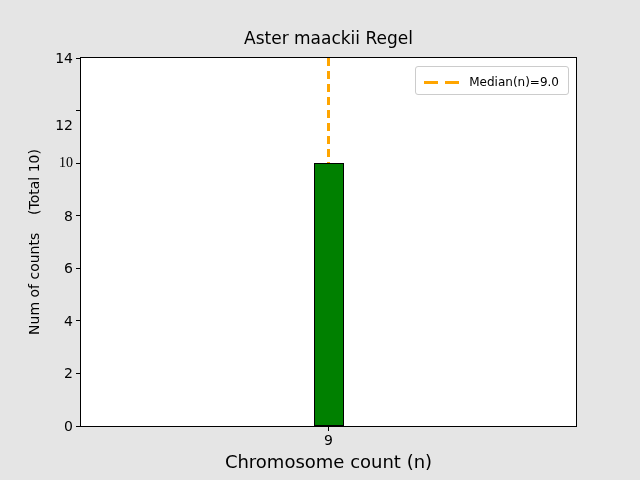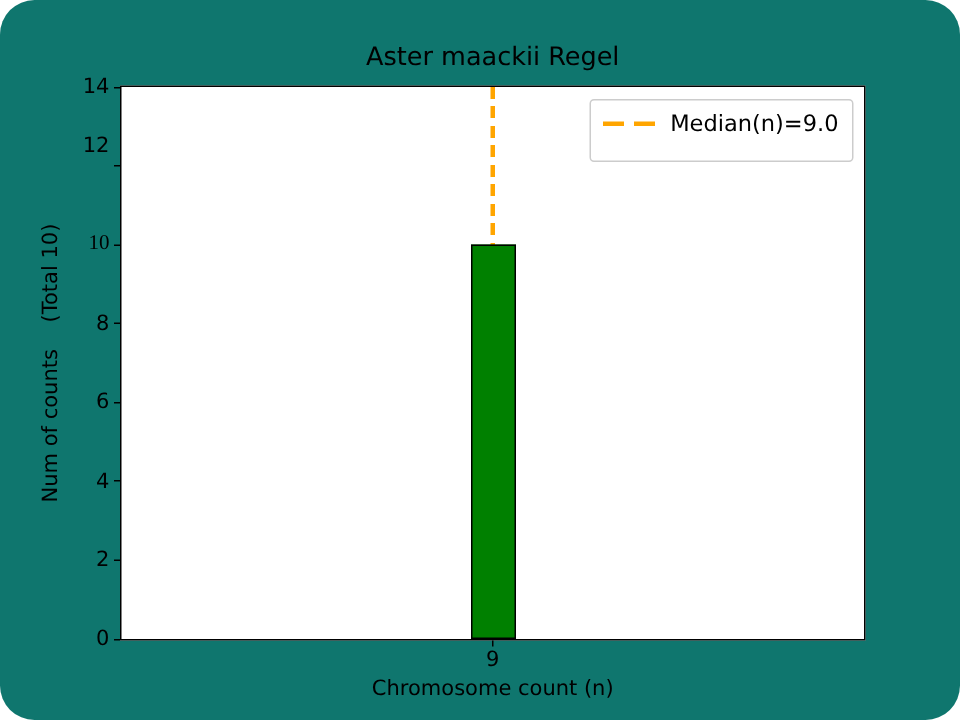--- a/index.html
+++ b/index.html
@@ -1,30 +1,30 @@
 <!DOCTYPE html>
 <html><head>
 <meta charset="utf-8">
 <style>
   html, body { margin:0; padding:0; background:#ffffff; }
   body { font-family:"DejaVu Sans","Liberation Sans",sans-serif; color:#000; }
   .figure {
-    position:relative; width:640px; height:480px; background:#0f766e; overflow:hidden;border-radius:23px;
+    position:relative; width:640px; height:480px; background:#e5e5e5; overflow:hidden;
   }
   .plot-area {
     position:absolute; left:80px; top:57px; width:497px; height:370px;
     border:1px solid #000000; box-sizing:border-box; background:#ffffff;
   }
   .chart-title {
     position:absolute; left:80px; top:28px; width:497px;
     text-align:center; font-size:17px; line-height:20px;
   }
   .x-axis-label {
     position:absolute; left:80px; top:451px; width:497px;
-    text-align:center; font-size:14px;
+    text-align:center; font-size:18px;
   }
   .y-axis-label {
     position:absolute; left:34px; top:242px;
     transform:translate(-50%,-50%) rotate(-90deg);
     font-size:14px; white-space:pre;
   }
   .y-tick-mark {
     position:absolute; left:-5px; width:4px; height:1px; background:#000;
   }
   .y-tick-label {
@@ -42,23 +42,23 @@
     position:absolute; bottom:0; box-sizing:border-box;
     border:1px solid #000000;
   }
   .median-line {
     position:absolute; top:0; width:3px; height:100%;
   }
   .legend {
     position:absolute; top:8px; right:7px;
     background:rgba(255,255,255,0.85);
     border:1px solid #cccccc; border-radius:3px;
-    padding:6px 9px 15px 8px;
+    padding:6px 9px 2px 8px;
     display:flex; align-items:flex-start; gap:10px;
-    font-size:15px; line-height:19px;
+    font-size:12px; line-height:19px;
   }
   .legend-dash {
     width:35px; height:3px; margin-top:8px; flex:0 0 auto;
   }
   .legend-text { white-space:nowrap; }
 </style>
 </head>
 <body>
 
 <div class="figure">
@@ -82,21 +82,21 @@
       <div class="y-tick-label" style="top: 315.429px;">2</div>
       <div class="y-tick-mark" style="top: 262.357px;"></div>
       <div class="y-tick-label" style="top: 262.857px;">4</div>
       <div class="y-tick-mark" style="top: 209.786px;"></div>
       <div class="y-tick-label" style="top: 210.286px;">6</div>
       <div class="y-tick-mark" style="top: 157.214px;"></div>
       <div class="y-tick-label" style="top: 157.714px;">8</div>
       <div class="y-tick-mark" style="top: 104.643px;"></div>
       <div class="y-tick-label" style="top: 105.143px; font-family: Liberation Serif, serif;">10</div>
       <div class="y-tick-mark" style="top: 52.0714px;"></div>
-      <div class="y-tick-label" style="top: 39px;">12</div>
+      <div class="y-tick-label" style="top: 67px;">12</div>
       <div class="y-tick-mark" style="top: -0.5px;"></div>
       <div class="y-tick-label" style="top: 0px;">14</div>
       <div class="x-tick-mark" style="left: 247px;"></div>
       <div class="x-tick-label" style="left: 247.5px;">9</div>
     </div>
 
   <div class="x-axis-label">Chromosome count (n)</div>
 </div>
 
 </body></html>

